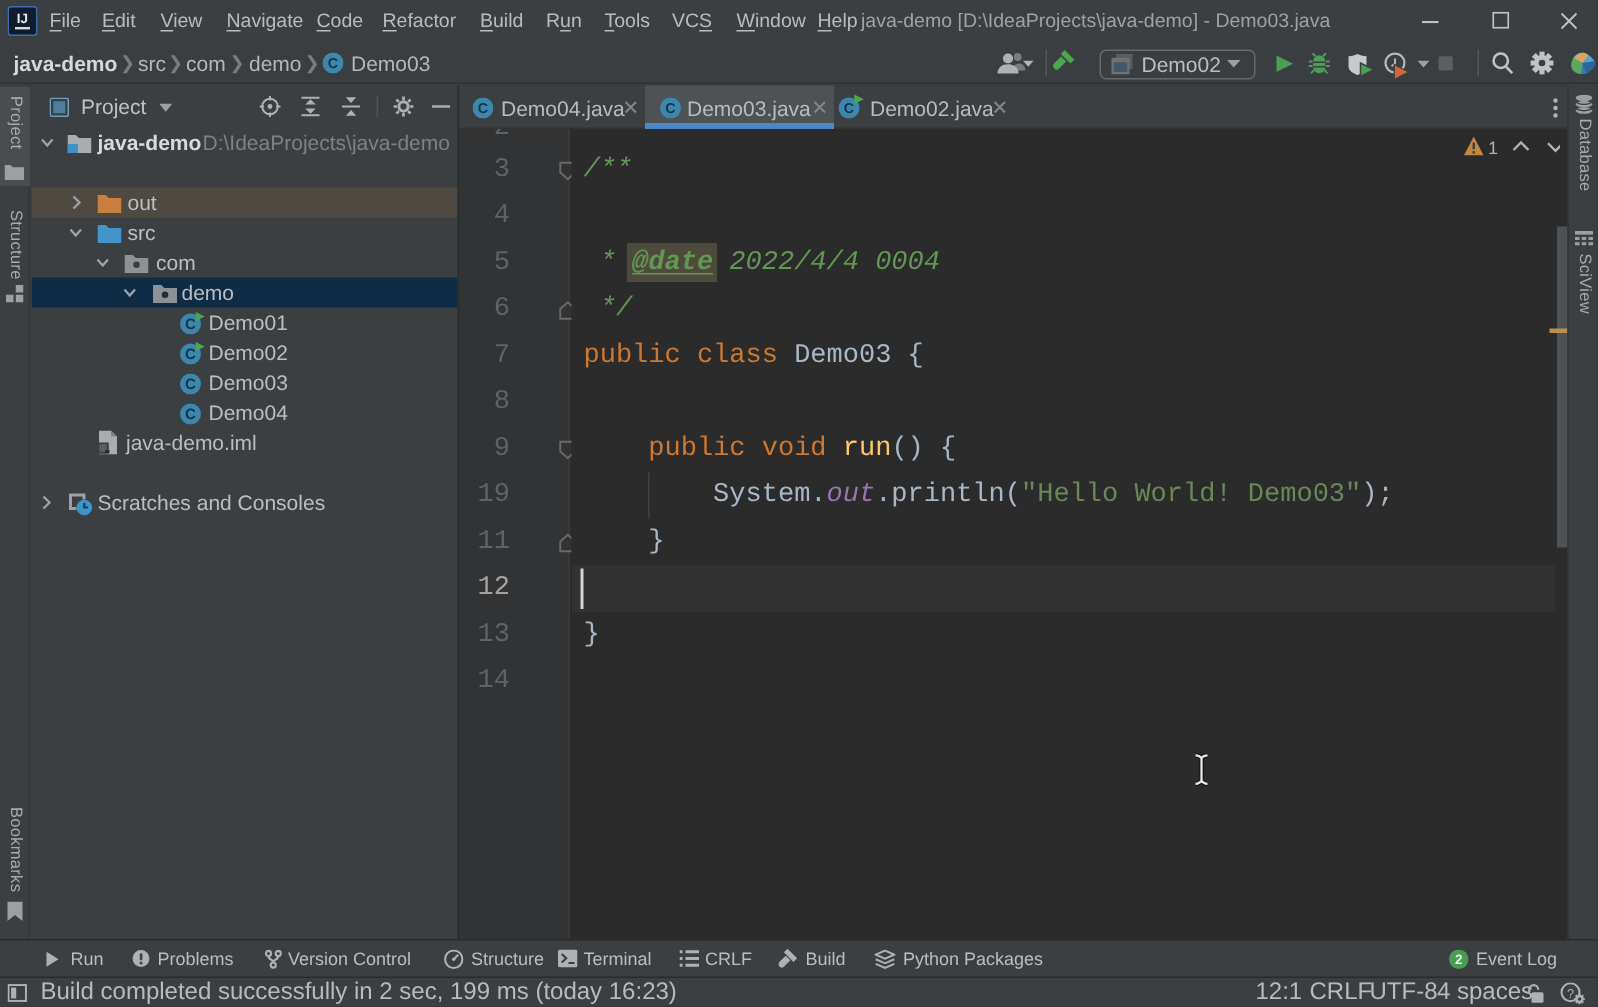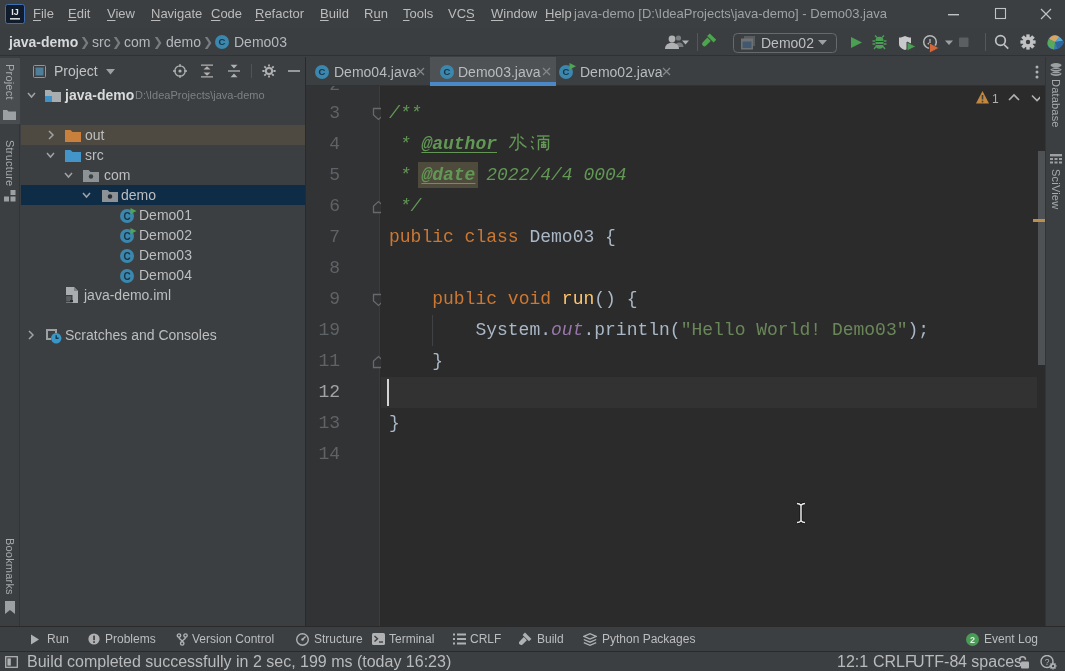--- a/index.html
+++ b/index.html
@@ -236,21 +236,21 @@
 
       <div class="trow" style="top:0">
         <svg class="abs" style="left:6px;top:6px" width="9" height="8" viewBox="0 0 9 8">
             <path d="M1 2 l3.5 4 L8 2" fill="none" stroke="#a0a2a4" stroke-width="1.5"></path>
           </svg>
         <svg class="abs" style="left:24px;top:3px" width="16" height="14" viewBox="0 0 16 14">
           <path d="M0 2 h5.5 l2 2 H16 v10 H0 z" fill="#a9adb0"></path>
           <rect x="0" y="8" width="7" height="6" fill="#3d93c9"></rect>
         </svg>
         <span class="lbl" style="left:44px;font-weight:bold;color:#d8dadc">java-demo</span>
-        <span class="lbl" style="left:114px;color:#7d8184;font-size:11px">D:\IdeaProjects\java-demo</span>
+        <span class="lbl" style="left:114px;color:#7d8184;font-size:14px">D:\IdeaProjects\java-demo</span>
       </div>
 
 
       <div class="trow" style="top:40px;background:#4e4a41">
         <svg class="abs" style="left:26px;top:5px" width="8" height="10" viewBox="0 0 8 10">
             <path d="M2 1 l4 4 l-4 4" fill="none" stroke="#a0a2a4" stroke-width="1.5"></path>
           </svg>
         <svg class="abs" style="left:44px;top:3px" width="16" height="14" viewBox="0 0 16 14">
             <path d="M0 2 h5.5 l2 2 H16 v10 H0 z" fill="#c9803d"></path>
           </svg>
@@ -413,34 +413,20 @@
     <svg class="abs" style="left:66px;top:236px" width="13" height="14" viewBox="0 0 13 14">
       <path d="M1.5 1.5 h10 v6.5 l-5 4.5 l-5 -4.5 z" fill="#313335" stroke="#67696b" stroke-width="1.3"></path>
     </svg>
     <svg class="abs" style="left:66px;top:298px" width="13" height="14" viewBox="0 0 13 14">
       <path d="M1.5 12.5 h10 V6 l-5 -4.5 L1.5 6 z" fill="#313335" stroke="#67696b" stroke-width="1.3"></path>
     </svg>
     <div id="codearea">
 
       <div class="abs" style="left:0;top:291px;width:656px;height:31px;background:#323232"></div>
       <div class="cl" style="top:12px;left:8px"><span class="doc">/**</span></div>
-      <div class="cl" style="top:43px;left:8px"><span class="doc"> * </span><span class="doctag">@author</span><span class="doci"> </span><svg width="42" height="22" viewBox="0 0 42 22" style="vertical-align:-5px">
-            <g stroke="#629755" stroke-width="1.4" fill="none">
-<path d="M10 1.5 v14 c0 2.2 -0.8 2.8 -3 2.8"></path>
-<path d="M2.5 5.5 h5 l-1.2 3.2 c-1.2 3 -2.8 5.3 -5 7"></path>
-<path d="M12.5 4.5 l3 2.8"></path>
-<path d="M11.5 9.5 c2 2.6 4.6 4.8 7 5.8"></path>
-<path d="M24 4.5 l1.8 1.8 M23 9 l1.8 1.8 M23.5 14 c1 1.6 1.6 2.4 2 3.5"></path>
-<path d="M29 4 h12.5"></path>
-<path d="M30.5 7.5 v10.8"></path>
-<path d="M30.5 7.5 h10 v8.3 c0 1.7 -0.7 2.2 -2.6 2.2"></path>
-<path d="M35.5 4.5 v3"></path>
-<path d="M33 10.5 h5.4 M35.7 9 v6.5 M33.6 12.8 h4 v2.6 h-4 z"></path>
-</g>
-          </svg></div>
       <div class="cl" style="top:74px;left:8px"><span class="doc"> * </span><span class="doctag" style="background:#4f4b3c;padding:3px 3px;margin:0 -3px">@date</span><span class="doci"> 2022/4/4 0004</span></div>
       <div class="cl" style="top:105px;left:8px"><span class="doc"> */</span></div>
       <div class="cl" style="top:136px;left:8px"><span class="kw">public class </span>Demo03 {</div>
       <div class="cl" style="top:198px;left:8px">    <span class="kw">public void </span><span class="mth">run</span>() {</div>
       <div class="cl" style="top:229px;left:8px">        System.<span class="fld">out</span>.println(<span class="str">"Hello World! Demo03"</span>);</div>
       <div class="cl" style="top:260px;left:8px">    }</div>
       <div class="cl" style="top:322px;left:8px">}</div>
 
       <div class="abs" style="left:51px;top:229px;width:1px;height:31px;background:#3e4245"></div>
 

